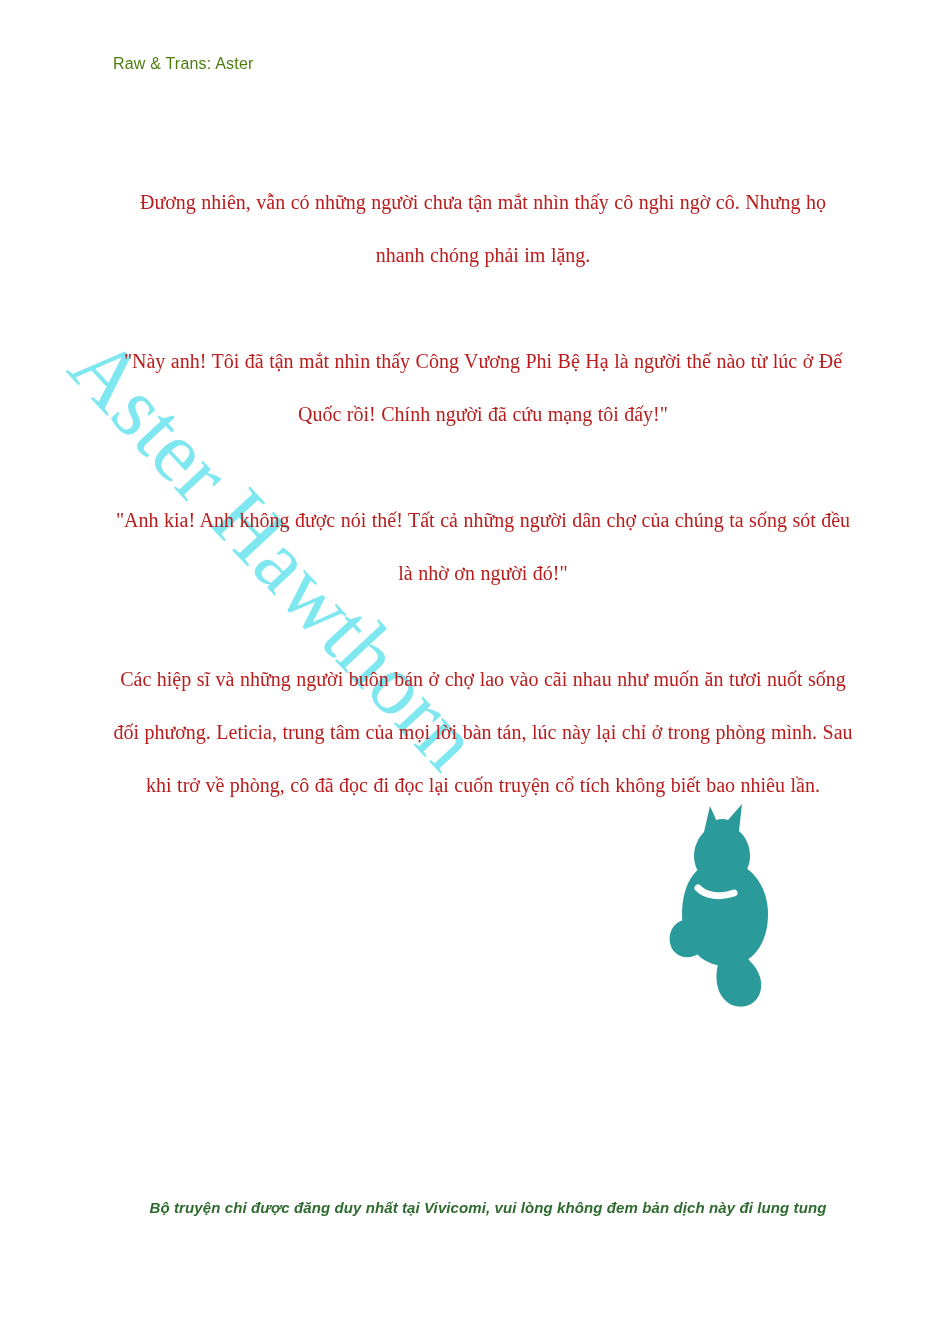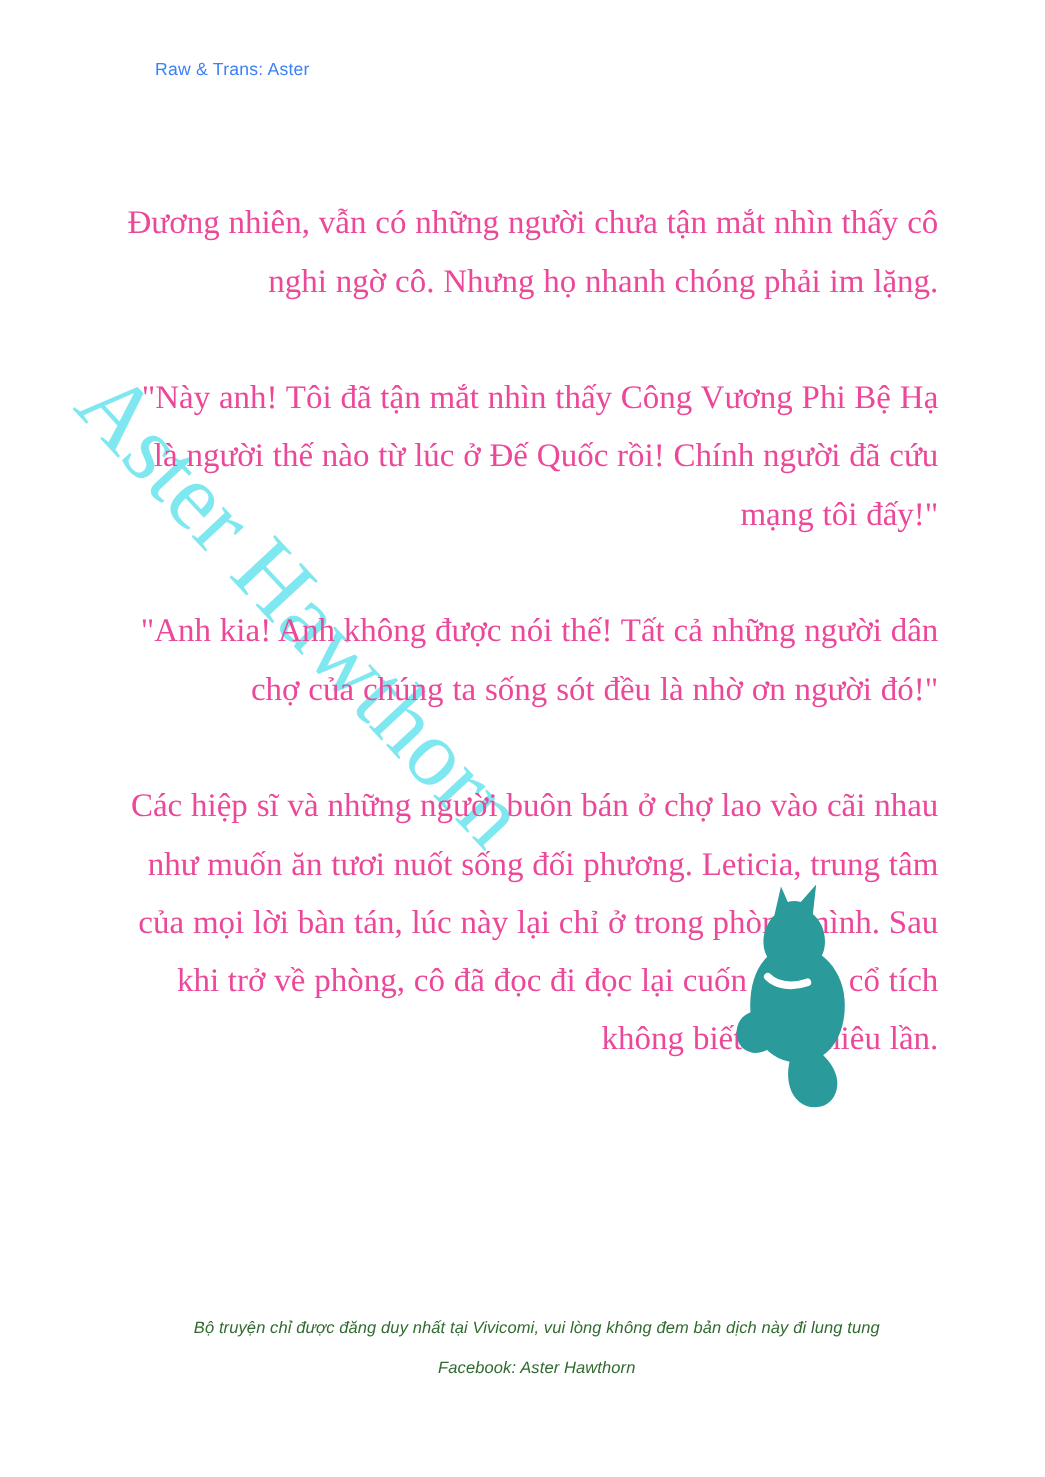--- a/index.html
+++ b/index.html
@@ -22,40 +22,39 @@
   }
 
   
   .page-header {
     position: absolute;
     top: 54px;
     left: 113px;
     font-family: "Liberation Sans", "DejaVu Sans", sans-serif;
     font-size: 16px;
     line-height: 20px;
-    color: #3b82f6;
+    color: #4d7c0f;
     letter-spacing: 0.2px;
     white-space: nowrap;
-    margin-left: 28px;
   }
 
   
   .content {
     position: absolute;
     top: 176px;
     left: 113px;
     width: 740px;
     z-index: 3;
   }
   .para {
-    font-size: 30px;
+    font-size: 20px;
     line-height: 53px;
-    color: #ec4899;
+    color: #b91c1c;
     margin: 0 0 53px 0;
-    text-align: right;
+    text-align: center;
     word-spacing: 0.5px;
   }
   .para:last-child { margin-bottom: 0; }
 
   
   .watermark {
     position: absolute;
     left: 118px;
     top: 322px;
     transform-origin: 0 0;
@@ -86,21 +85,21 @@
   .footer {
     position: absolute;
     left: 0;
     right: 0;
     top: 1190px;
     text-align: center;
     z-index: 3;
   }
   .footer-line {
     font-family: "Liberation Sans", "DejaVu Sans", sans-serif;
-    font-weight: normal;
+    font-weight: bold;
     font-style: italic;
     font-size: 15px;
     line-height: 36px;
     color: #2f6b2f;
     letter-spacing: 0.1px;
     padding-left: 26px;
   }
 
   
   .brand-logo {
@@ -148,21 +147,20 @@
         <path d="M58 150 C50 160 46 176 50 190 C54 204 66 211 78 208
                  C90 205 96 192 92 179 C88 166 76 158 70 150 Z"></path>
 
         <path d="M30 90 C38 98 52 100 66 95" stroke="#ffffff" stroke-width="7" fill="none" stroke-linecap="round"></path>
       </g>
     </svg>
   </div>
 
   <div class="footer">
     <div class="footer-line">Bộ truyện chỉ được đăng duy nhất tại Vivicomi, vui lòng không đem bản dịch này đi lung tung</div>
-    <div class="footer-line">Facebook: Aster Hawthorn</div>
   </div>
 
   <div class="brand-logo">
     <svg viewBox="0 0 128 46" xmlns="http://www.w3.org/2000/svg" aria-hidden="true">
       <defs>
         <linearGradient id="logoGrad" x1="0" y1="0" x2="0" y2="1">
           <stop offset="0%" stop-color="#b9d2f2"></stop>
           <stop offset="55%" stop-color="#8fb4e8"></stop>
           <stop offset="100%" stop-color="#6f9ad8"></stop>
         </linearGradient>

